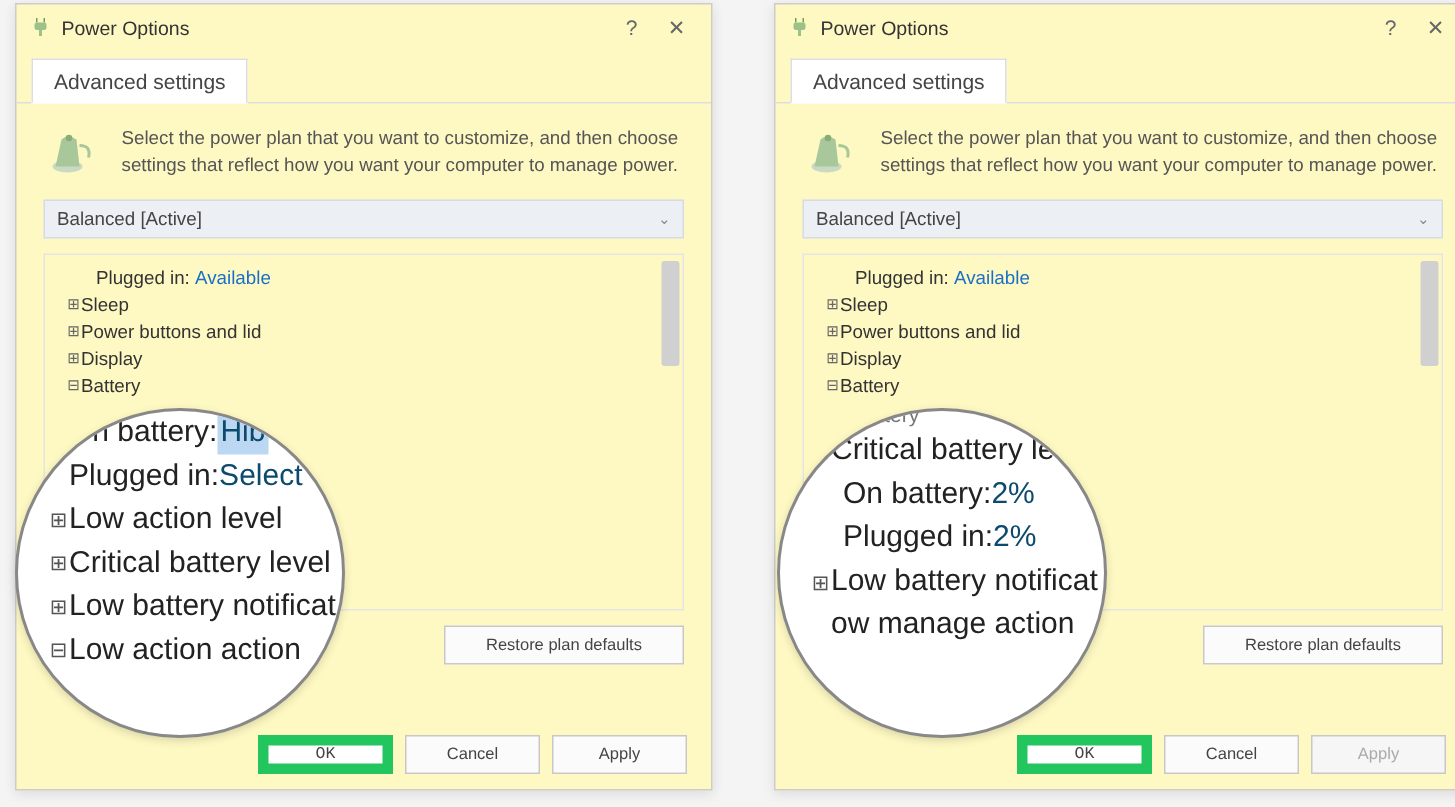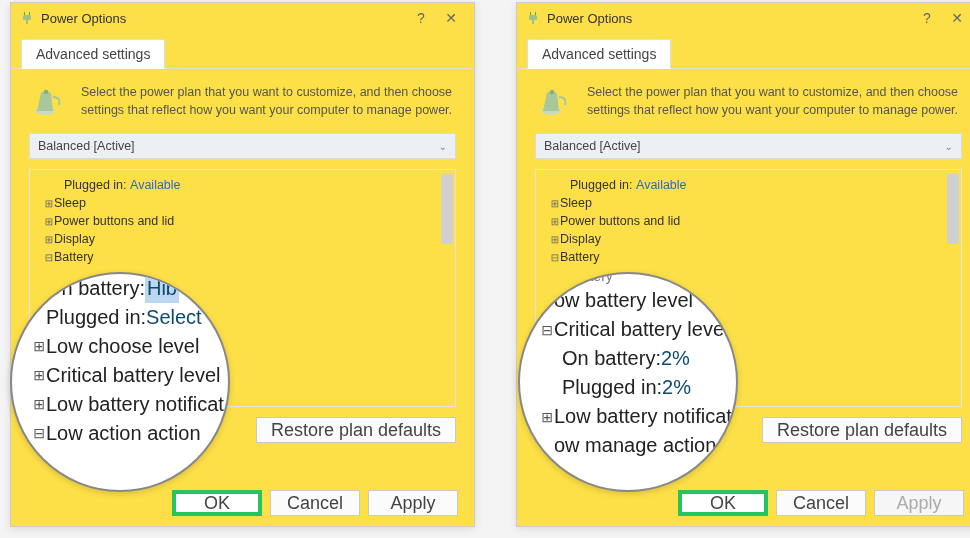--- a/index.html
+++ b/index.html
@@ -8,21 +8,21 @@
     background: #f4f4f4;
     width: 970px;
     height: 538px;
     position: relative;
     overflow: hidden;
   }
   .dialog {
     position: absolute;
     width: 465px;
     height: 525px;
-    background: #fde047;
+    background: #fef9c3;
     border: 1px solid #ccc;
     box-shadow: 0 2px 8px rgba(0,0,0,0.1);
   }
   .dialog.left { left: 10px; top: 2px; }
   .dialog.right { left: 516px; top: 2px; }
   .titlebar {
     height: 30px;
     display: flex;
     align-items: center;
     padding: 0 8px;
@@ -119,30 +119,30 @@
   .tree-row.indent0 { padding-left: 10px; }
   .val-link { color: #1a6fc7; }
   .restore-row {
     display: flex; justify-content: flex-end;
     margin-top: 10px;
   }
   .btn {
     height: 26px;
     min-width: 90px;
     padding: 0 14px;
-    font-size: 18px;
+    font-size: 11px;
     background: #fbfbfb;
     border: 1px solid #c8c8c8;
     color: #444;
     display: inline-flex;
     align-items: center; justify-content: center;
     cursor: pointer;
   }
   .btn.wide { min-width: 160px; }
-  .btn.primary { border: 4px solid #22c55e; background:#fff; }
+  .btn.primary { border: 7px solid #22c55e; background:#fff;font-family:Liberation Mono, monospace; }
   .btn.disabled { color: #aaa; background:#f6f6f6; }
   .footer {
     position: absolute;
     bottom: 10px; right: 16px;
     display: flex; gap: 8px;
   }
   
   .magnifier {
     position: absolute;
     width: 220px; height: 220px;
@@ -312,21 +312,21 @@
     <div class="row" style="padding-left:14px;">
       <span class="lbl">On battery: </span>
       <span class="val sel">Hib</span>
     </div>
     <div class="row" style="padding-left:14px;">
       <span class="lbl">Plugged in: </span>
       <span class="val">Select</span>
     </div>
     <div class="row">
         <span class="exp">⊞</span>
-        <span>Low choose level</span>
+        <span>Low action level</span>
       </div>
     <div class="row">
         <span class="exp">⊞</span>
         <span>Critical battery level</span>
       </div>
     <div class="row">
         <span class="exp">⊞</span>
         <span>Low battery notificat</span>
       </div>
     <div class="row">
@@ -335,24 +335,20 @@
       </div>
   </div>
 </div>
 
 <div class="magnifier mag-right">
   <div class="mag-content" style="left:20px; top:-8px;">
     <div class="row" style="padding-left:30px; font-size:14px; color:#777;">
       <span>battery</span>
     </div>
     <div class="row">
-        <span style="width:14px"></span>
-        <span>ow battery level</span>
-      </div>
-    <div class="row">
         <span class="exp">⊟</span>
         <span>Critical battery level</span>
       </div>
     <div class="row" style="padding-left:22px;">
       <span class="lbl">On battery: </span>
       <span class="val">2%</span>
     </div>
     <div class="row" style="padding-left:22px;">
       <span class="lbl">Plugged in: </span>
       <span class="val">2%</span>

